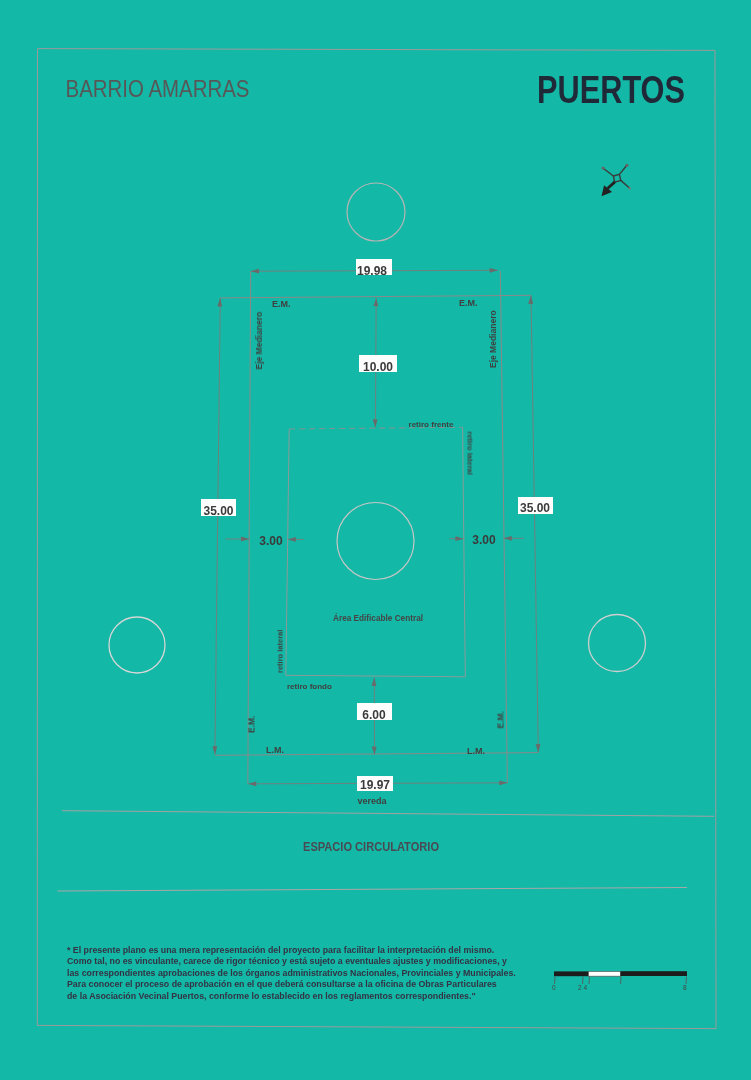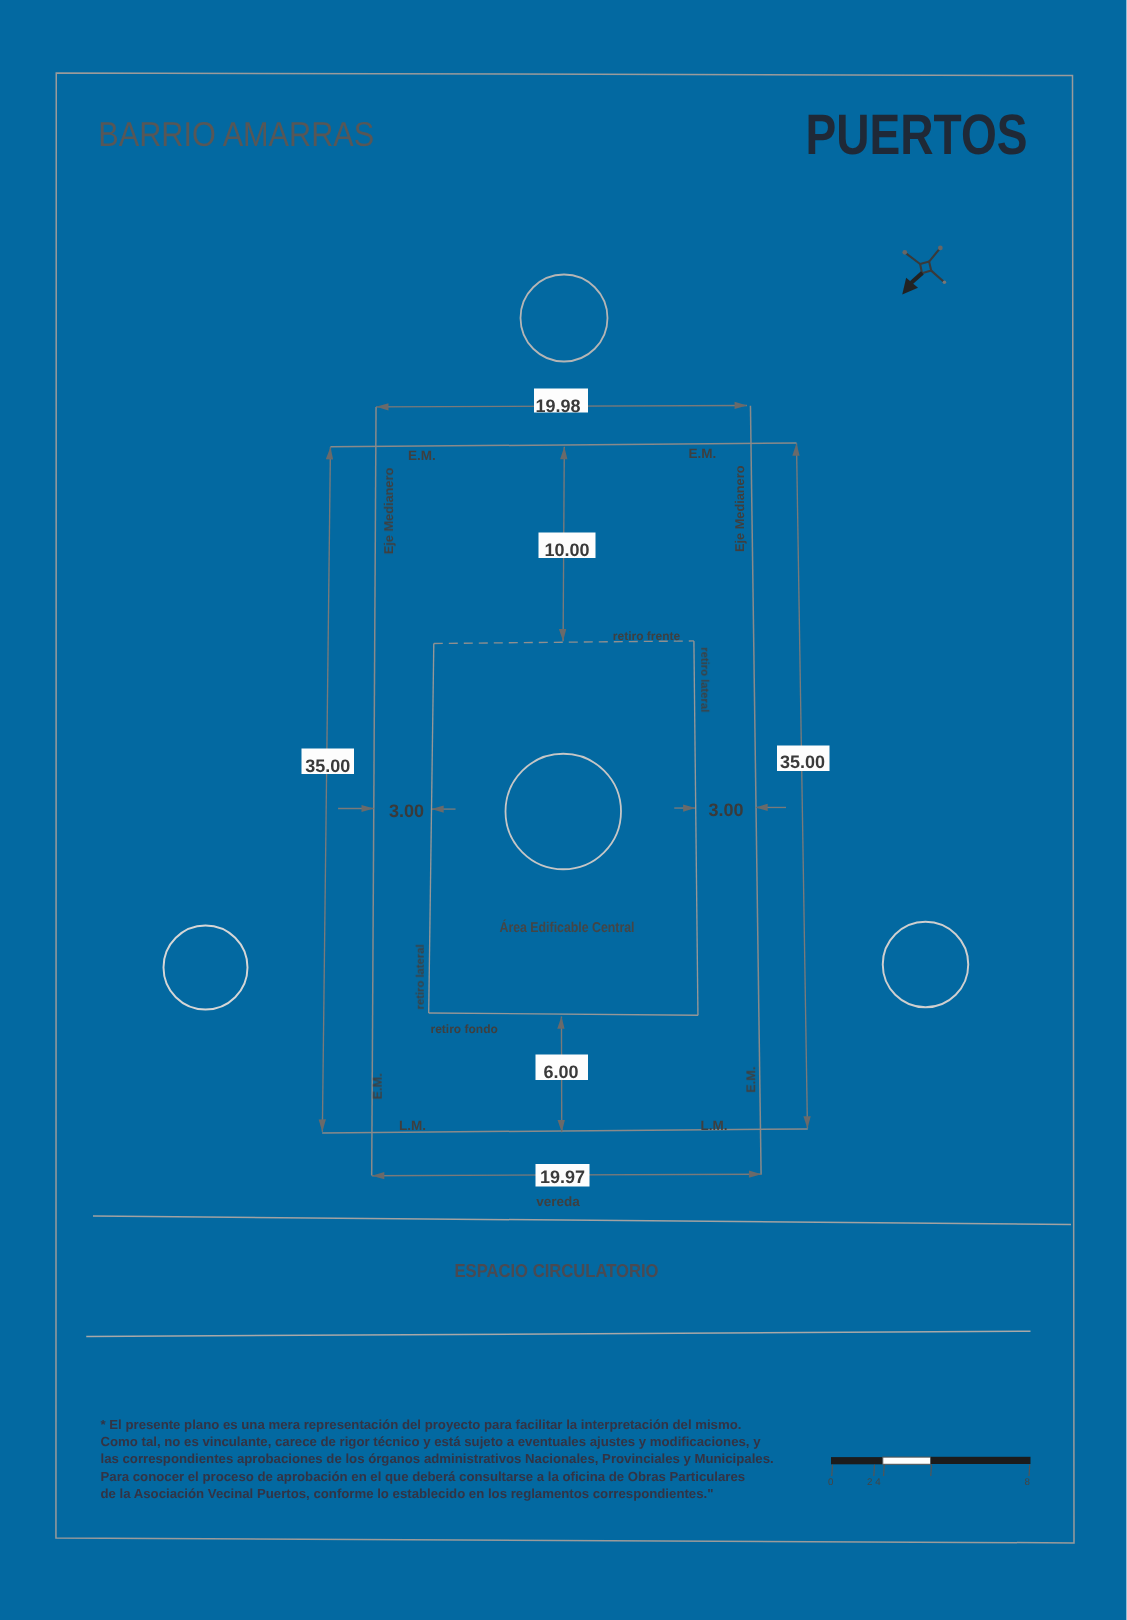--- a/index.html
+++ b/index.html
@@ -1,16 +1,16 @@
 <!DOCTYPE html>
 <html><head>
 <meta charset="utf-8">
 <style>
   html,body{margin:0;padding:0;background:#ffffff;}
-  #page{position:relative;width:751px;height:1080px;background:#0369a1;overflow:hidden;
+  #page{position:relative;width:751px;height:1080px;background:#14b8a6;overflow:hidden;
         font-family:"Liberation Sans", sans-serif;}
   svg{position:absolute;left:0;top:0;}
   .dimtxt{fill:#3a3a3a;font-size:12px;font-weight:bold;}
   .blur2{filter:blur(0.35px);}
   .blur3{filter:blur(0.45px);}
 </style>
 </head>
 <body>
 <div id="page">
 <svg width="751" height="1080" viewBox="0 0 751 1080" xmlns="http://www.w3.org/2000/svg">

